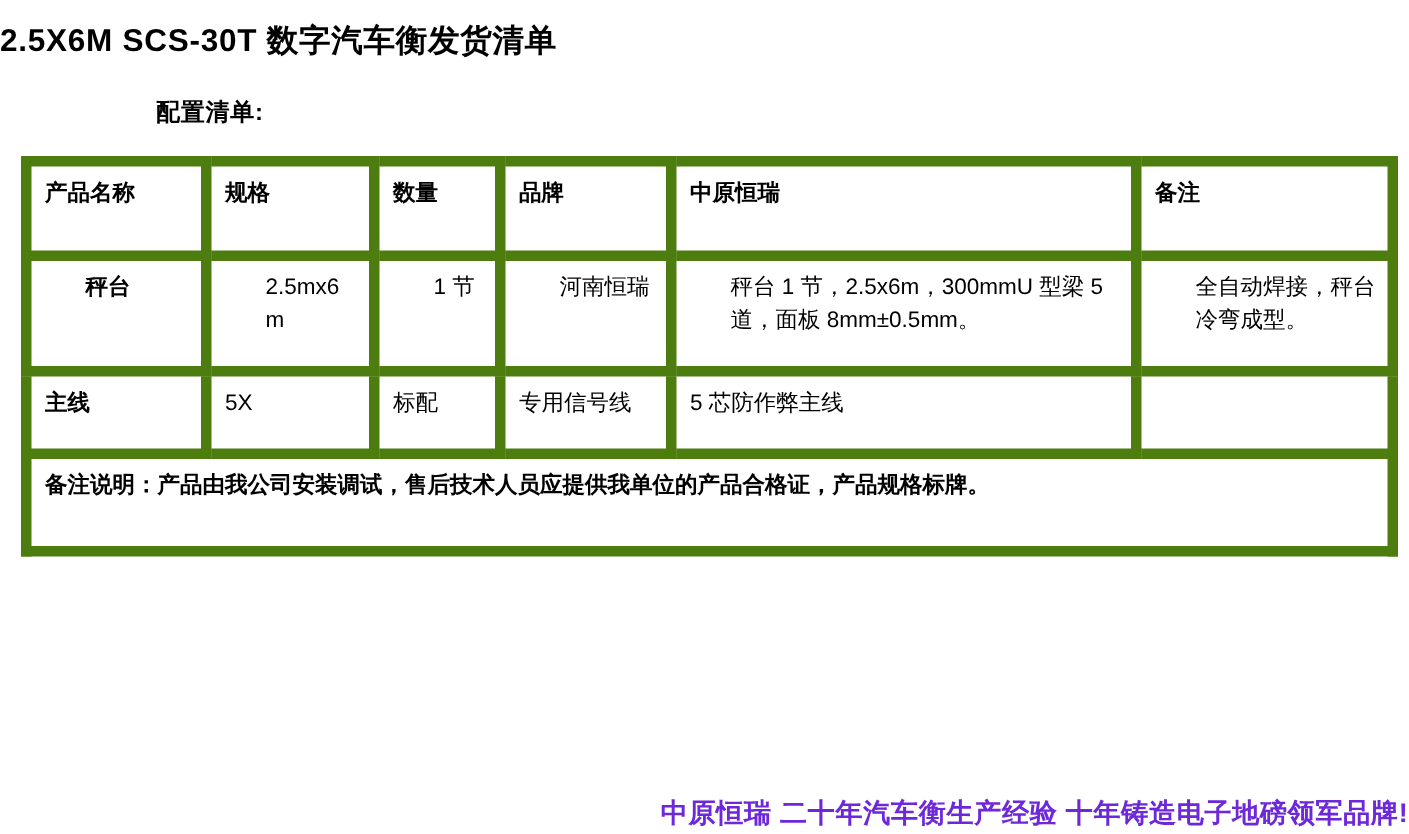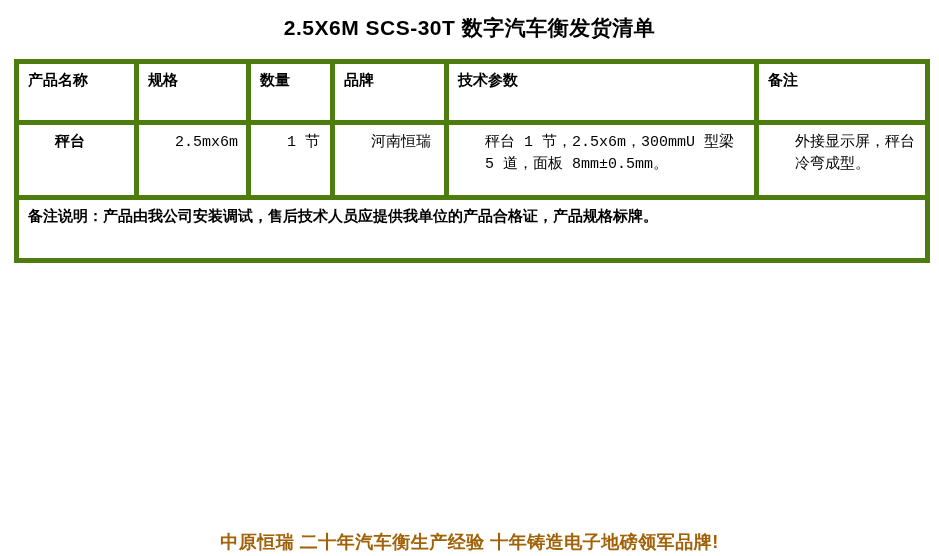--- a/index.html
+++ b/index.html
@@ -15,21 +15,20 @@
     position: relative;
     overflow: hidden;
   }
   .page {
     width: 939px;
     height: 556px;
     position: relative;
     box-sizing: border-box;
   }
   .doc-title {
-    text-align: center;
     font-size: 21px;
     font-weight: bold;
     letter-spacing: 0.5px;
     margin-top: 14px;
     margin-bottom: 0;
     line-height: 1.3;
   }
   .subtitle {
     font-size: 16px;
     font-weight: bold;
@@ -41,27 +40,26 @@
     margin-top: 18px;
     margin-left: 14px;
     margin-right: 14px;
   }
   table.spec {
     border-collapse: collapse;
     width: 911px;
     table-layout: fixed;
   }
   table.spec td {
-    border: 5px solid #4d7c0f;
+    border: 7px solid #4d7c0f;
     font-size: 15px;
     padding: 7px 8px 7px 9px;
     vertical-align: top;
     line-height: 1.45;
     word-break: break-all;
-    font-family: Liberation Mono, monospace;
   }
   .col-name  { width: 120px; }
   .col-spec  { width: 112px; }
   .col-qty   { width: 84px; }
   .col-brand { width: 114px; }
   .col-tech  { width: 310px; }
   .col-note  { width: 171px; }
 
   tr.head td {
     font-weight: bold;
@@ -77,68 +75,77 @@
     height: 44px;
     font-weight: bold;
   }
   td.bold { font-weight: bold; }
 
   .footer-note {
     position: absolute;
     left: 0;
     right: 0;
     bottom: 16px;
-    text-align: center;
-    color: #a16207;
+    text-align: right;
+    color: #6d28d9;
     font-weight: bold;
     font-size: 18px;
     letter-spacing: 0.5px;
   }
 </style>
 </head>
 <body>
 
 <div class="page">
 
   <div class="doc-title">2.5X6M SCS-30T 数字汽车衡发货清单</div>
 
+  <div class="subtitle">配置清单:</div>
 
   <div class="table-wrap">
     <table class="spec">
       <colgroup>
         <col class="col-name">
         <col class="col-spec">
         <col class="col-qty">
         <col class="col-brand">
         <col class="col-tech">
         <col class="col-note">
       </colgroup>
       <tbody>
         <tr class="head">
           <td>产品名称</td>
           <td>规格</td>
           <td>数量</td>
           <td>品牌</td>
-          <td>技术参数</td>
+          <td>中原恒瑞</td>
           <td>备注</td>
         </tr>
 
         <tr class="r-peitai">
           <td class="bold">秤台</td>
           <td>2.5mx6m</td>
           <td>1 节</td>
           <td>河南恒瑞</td>
           <td>秤台 1 节，2.5x6m，300mmU 型梁 5 道，面板 8mm±0.5mm。</td>
-          <td>外接显示屏，秤台冷弯成型。</td>
+          <td>全自动焊接，秤台冷弯成型。</td>
         </tr>
 
 
 
 
 
+        <tr class="r-main">
+          <td class="bold">主线</td>
+          <td>5X</td>
+          <td>标配</td>
+          <td>专用信号线</td>
+          <td>5 芯防作弊主线</td>
+          <td></td>
+        </tr>
 
         <tr class="r-footnote">
           <td colspan="6">备注说明：产品由我公司安装调试，售后技术人员应提供我单位的产品合格证，产品规格标牌。</td>
         </tr>
       </tbody>
     </table>
   </div>
 
   <div class="footer-note">中原恒瑞 二十年汽车衡生产经验 十年铸造电子地磅领军品牌!</div>
 

